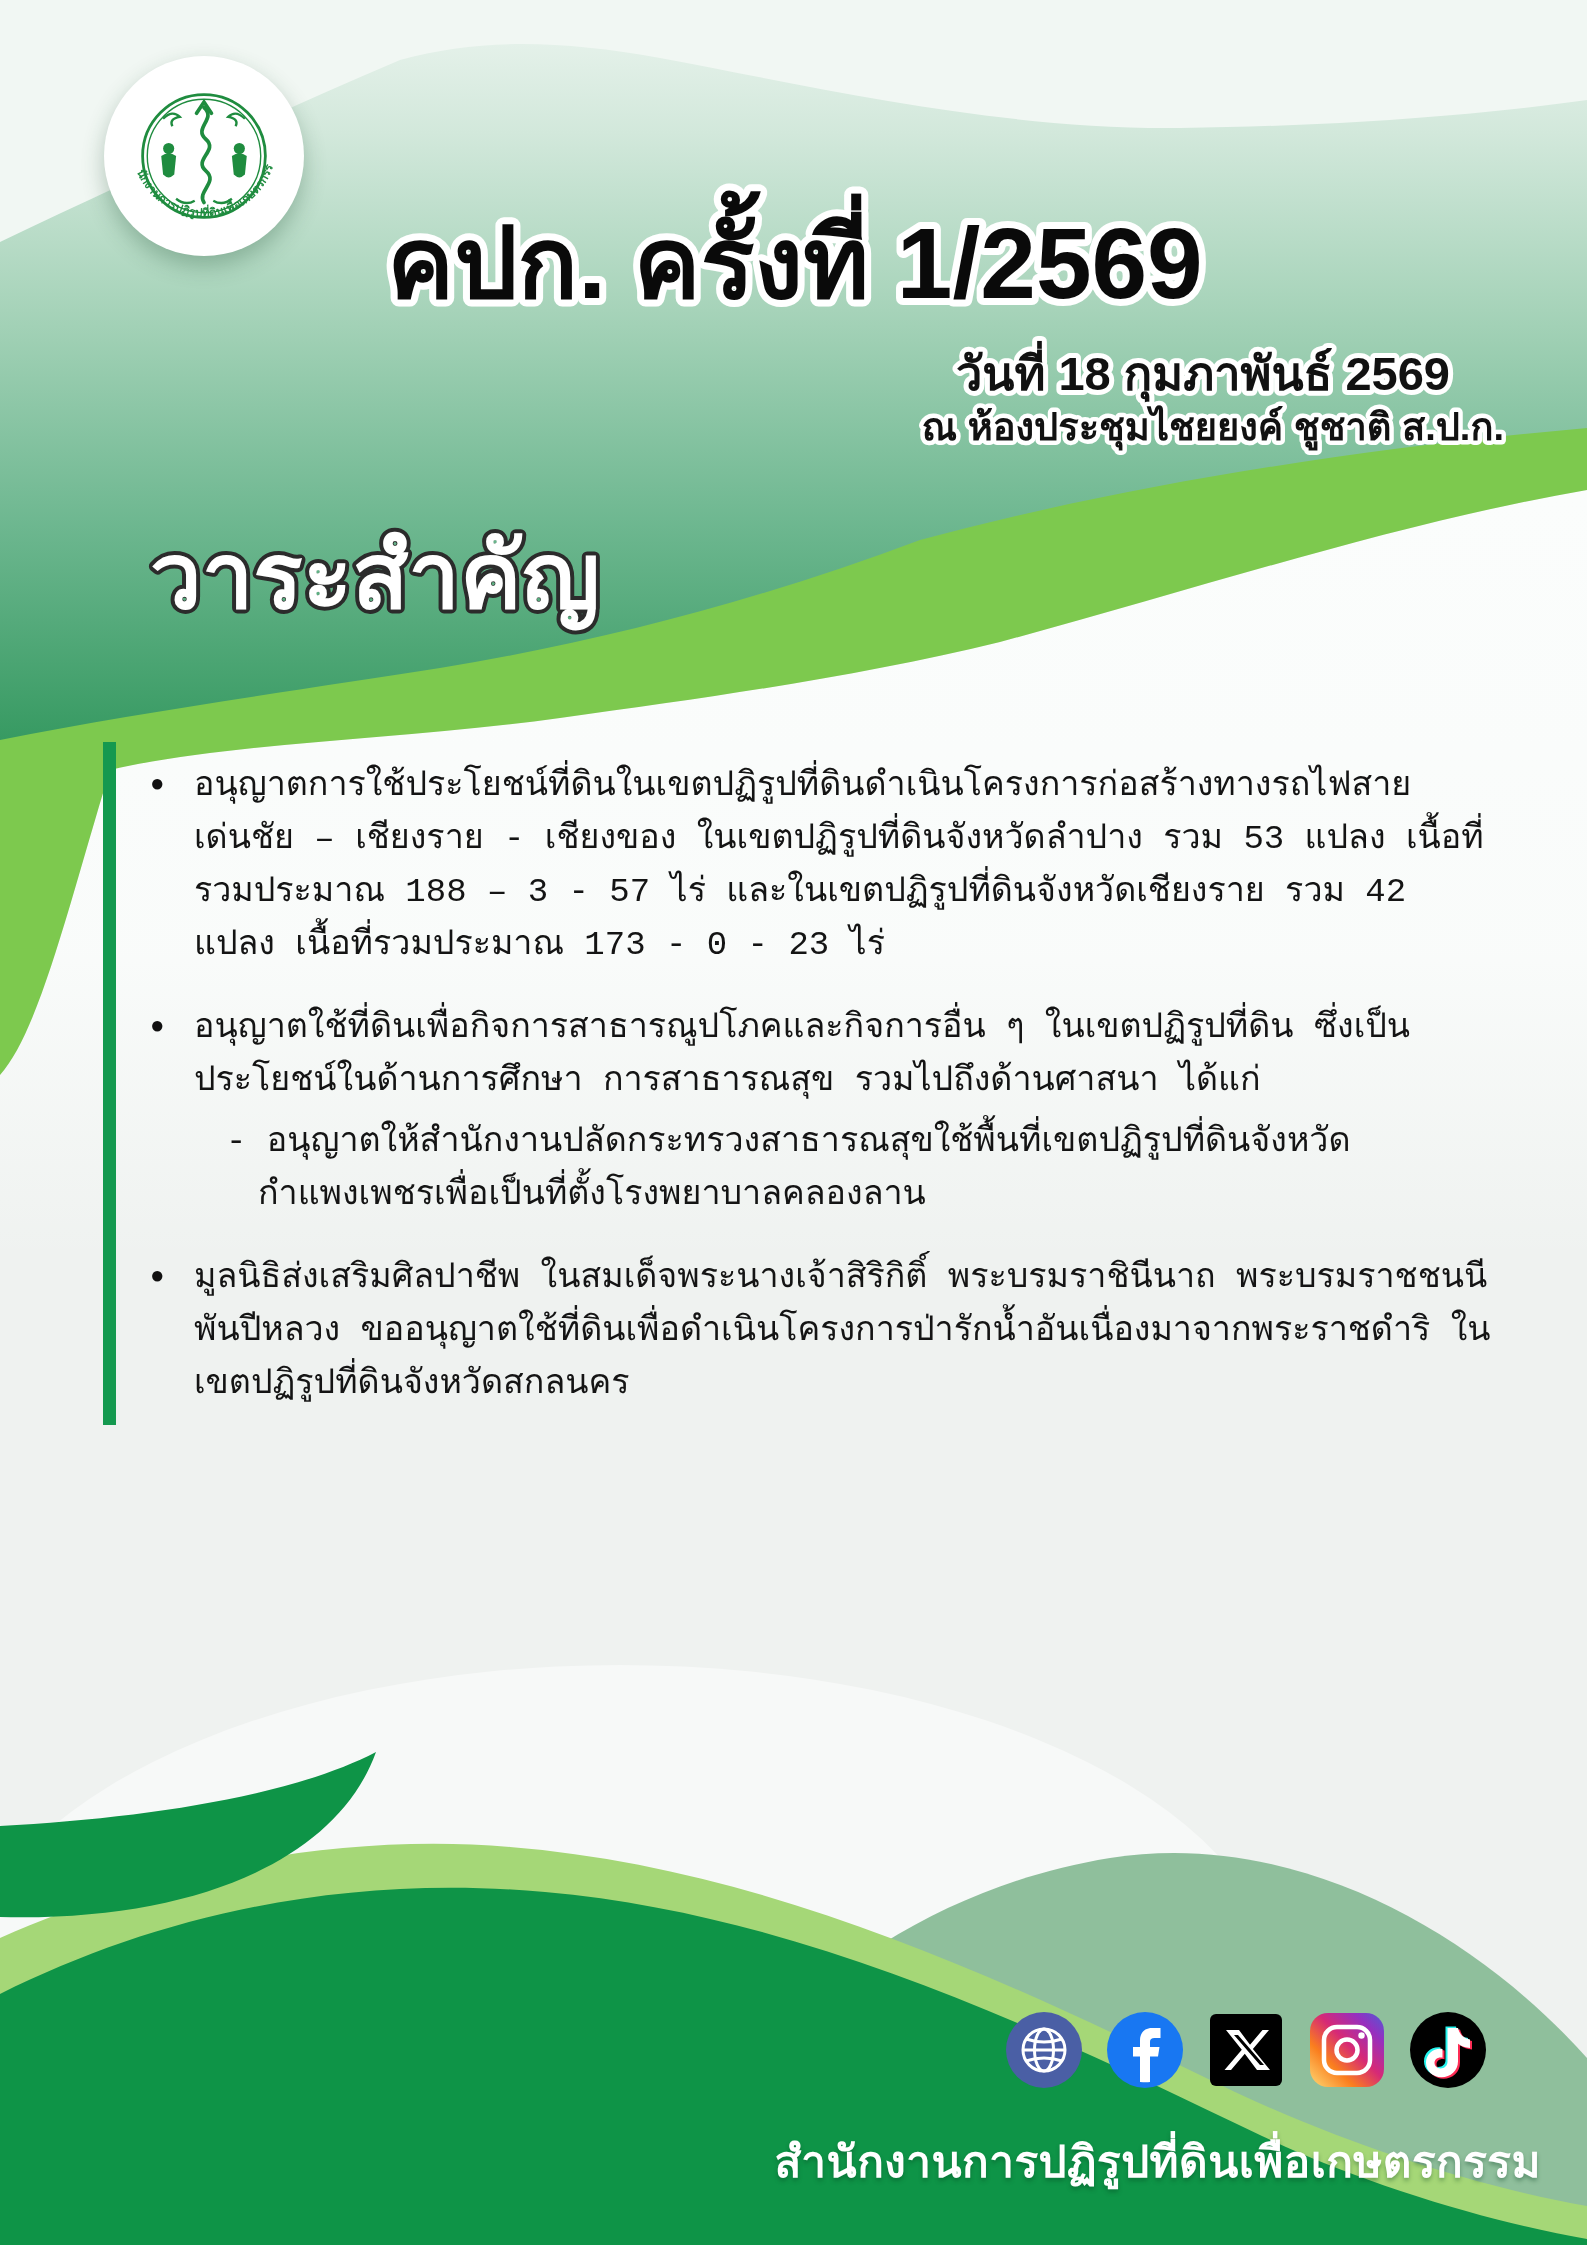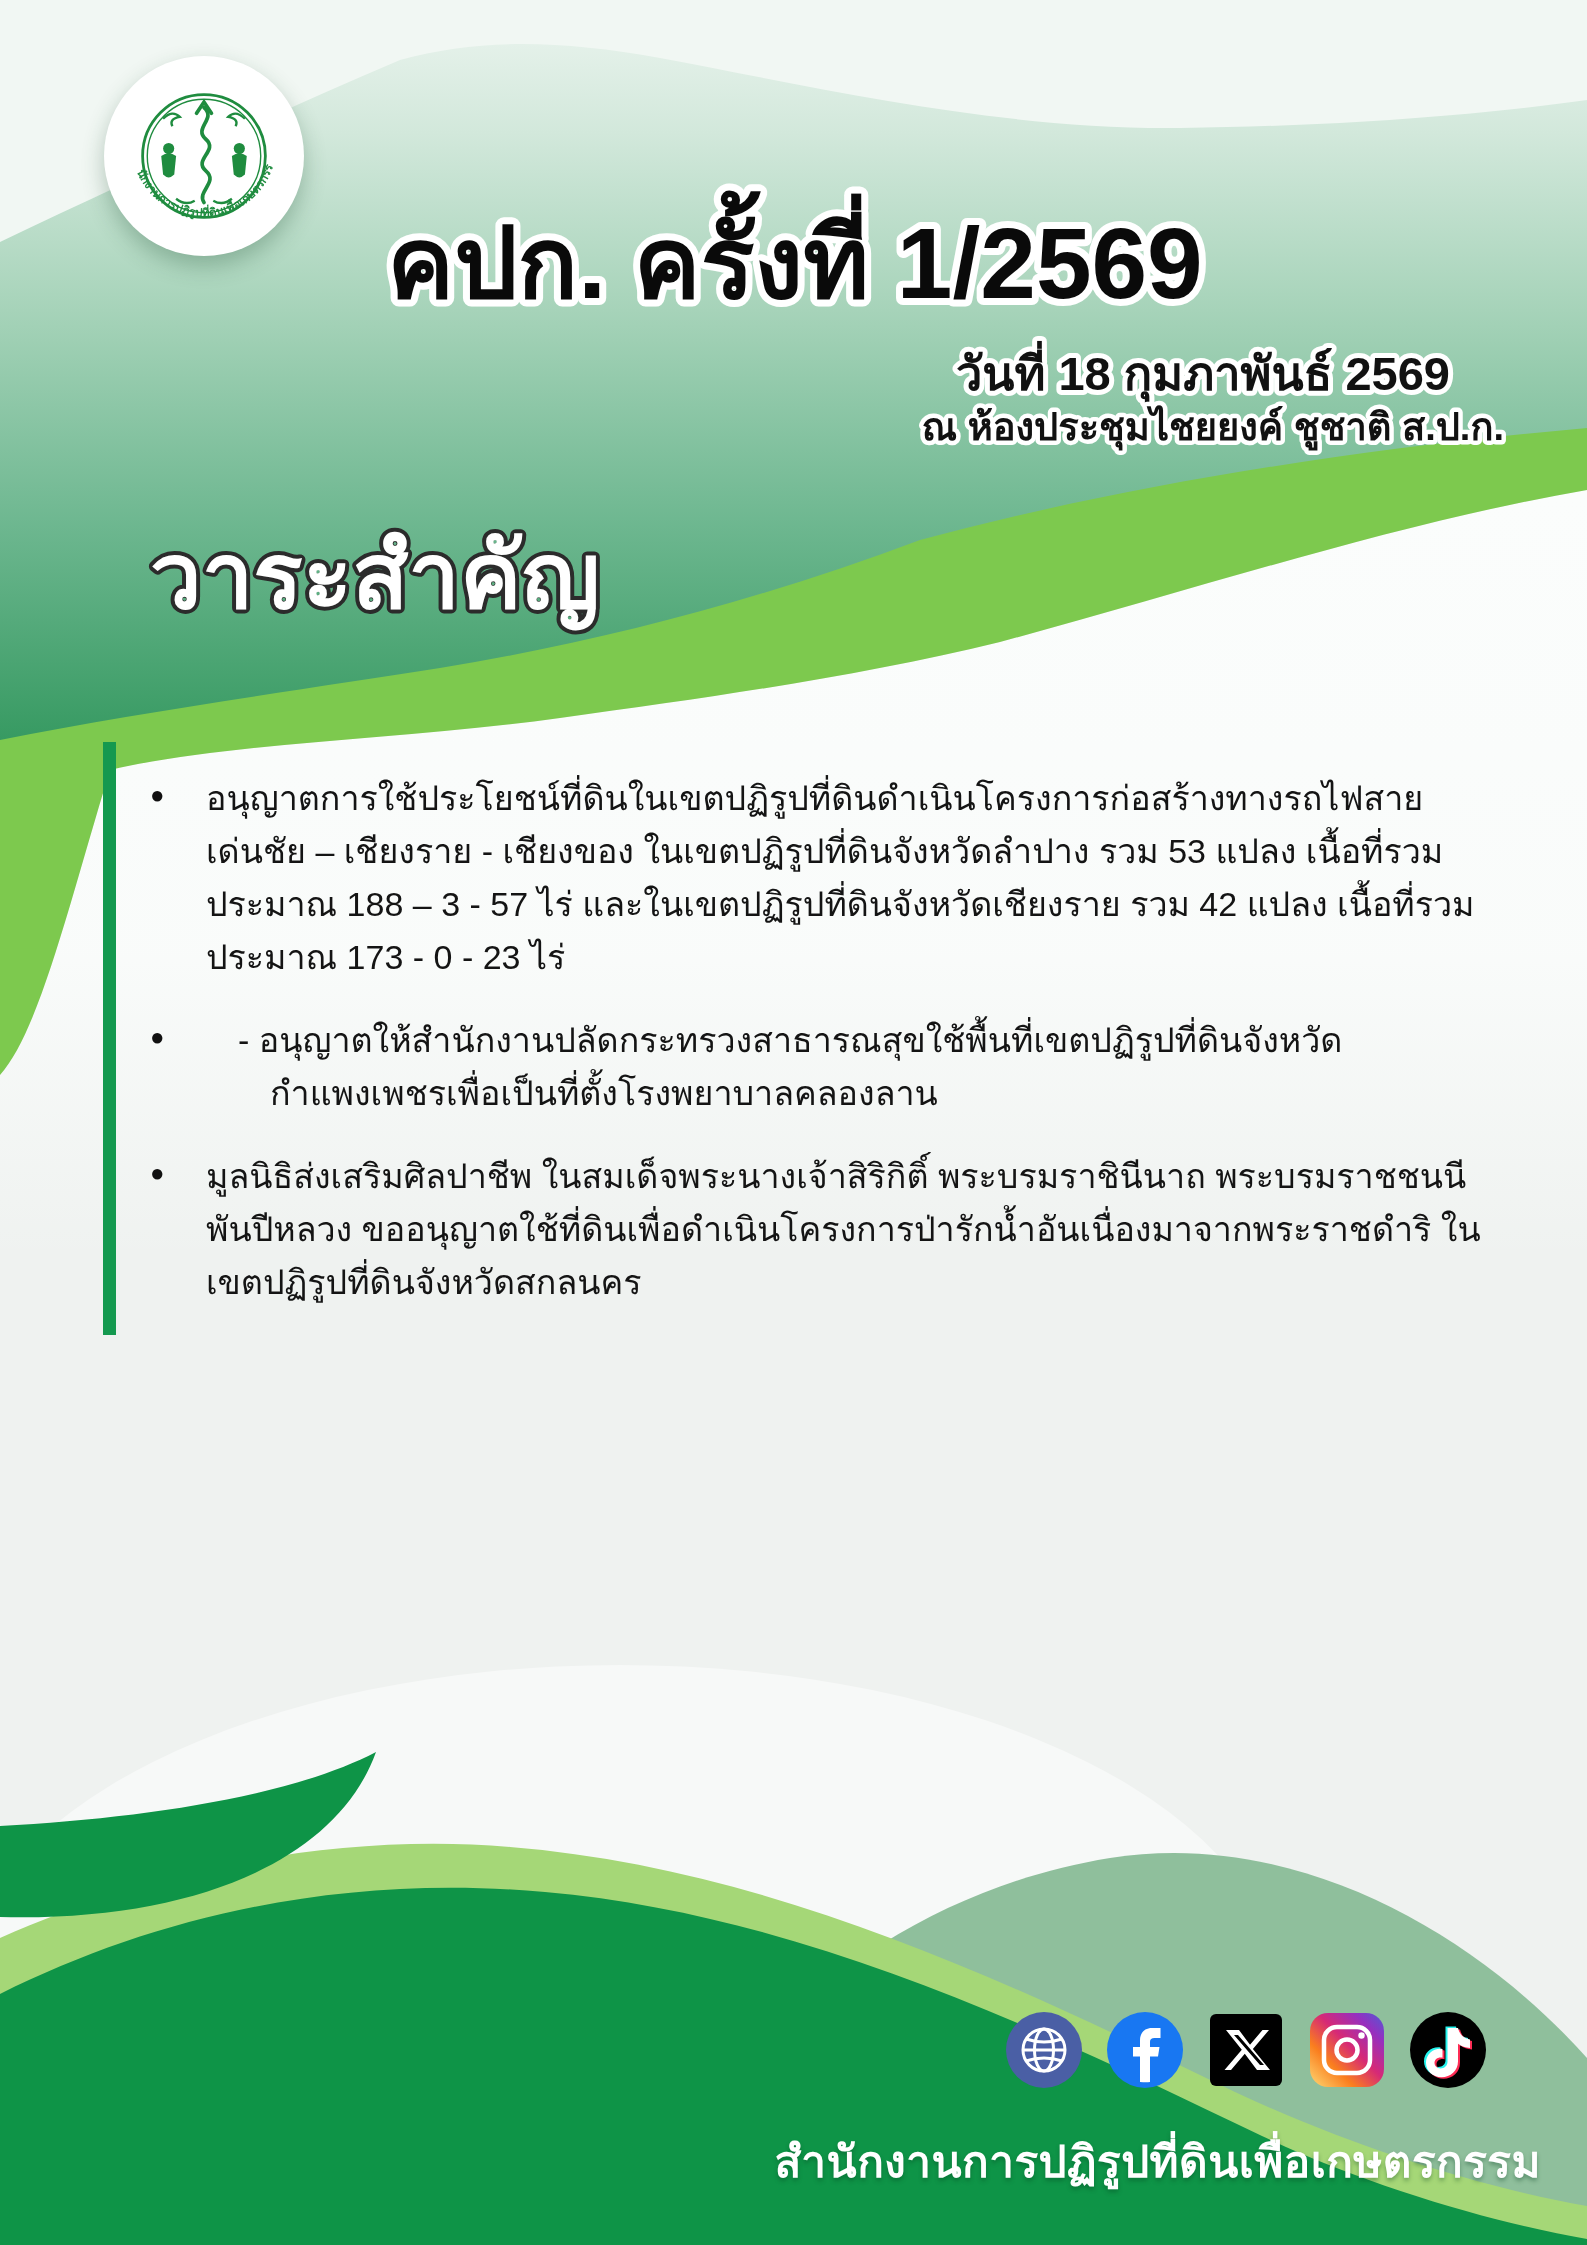--- a/index.html
+++ b/index.html
@@ -24,21 +24,21 @@
     position:absolute;left:103px;top:742px;width:1402px;
     border-left:13px solid #14994F;
     padding:14px 0 10px 22px;box-sizing:border-box;
     color:#141414;font-size:34px;line-height:1.56;
   }
   .agenda-item{position:relative;padding-left:52px;}
   .agenda-item + .agenda-item{margin-top:30px;}
   .agenda-item > .dot{
     position:absolute;left:12px;top:4px;font-size:24px;color:#111;
   }
-  .agenda-item p{margin:16px;}
+  .agenda-item p{margin:4px;font-family:Liberation Mono, monospace;}
   .agenda-item p.sub{margin-top:8px;padding-left:64px;text-indent:-32px;}
 
   
   .social-row{
     position:absolute;left:1006px;top:2012px;display:flex;gap:25px;
   }
   .social-row .sicon{width:76px;height:76px;display:inline-flex;cursor:pointer;}
 
   
   .footer-org{
@@ -117,20 +117,21 @@
     </svg>
   </div>
 
   <div class="agenda">
     <div class="agenda-item">
       <span class="dot">●</span>
       <p>อนุญาตการใช้ประโยชน์ที่ดินในเขตปฏิรูปที่ดินดำเนินโครงการก่อสร้างทางรถไฟสายเด่นชัย – เชียงราย - เชียงของ ในเขตปฏิรูปที่ดินจังหวัดลำปาง รวม 53 แปลง เนื้อที่รวมประมาณ 188 – 3 - 57 ไร่ และในเขตปฏิรูปที่ดินจังหวัดเชียงราย รวม 42 แปลง เนื้อที่รวมประมาณ 173 - 0 - 23 ไร่</p>
     </div>
     <div class="agenda-item">
       <span class="dot">●</span>
+      <p>อนุญาตใช้ที่ดินเพื่อกิจการสาธารณูปโภคและกิจการอื่น ๆ ในเขตปฏิรูปที่ดิน ซึ่งเป็นประโยชน์ในด้านการศึกษา การสาธารณสุข รวมไปถึงด้านศาสนา ได้แก่</p>
       <p class="sub">- อนุญาตให้สำนักงานปลัดกระทรวงสาธารณสุขใช้พื้นที่เขตปฏิรูปที่ดินจังหวัดกำแพงเพชรเพื่อเป็นที่ตั้งโรงพยาบาลคลองลาน</p>
     </div>
     <div class="agenda-item">
       <span class="dot">●</span>
       <p>มูลนิธิส่งเสริมศิลปาชีพ ในสมเด็จพระนางเจ้าสิริกิติ์ พระบรมราชินีนาถ พระบรมราชชนนีพันปีหลวง ขออนุญาตใช้ที่ดินเพื่อดำเนินโครงการป่ารักน้ำอันเนื่องมาจากพระราชดำริ ในเขตปฏิรูปที่ดินจังหวัดสกลนคร</p>
     </div>
   </div>
 
   <svg id="bottom-art" class="layer" width="1587" height="625" viewBox="0 1620 1587 625">
     <ellipse cx="620" cy="1995" rx="660" ry="330" fill="#FFFFFF" opacity="0.5"></ellipse>

